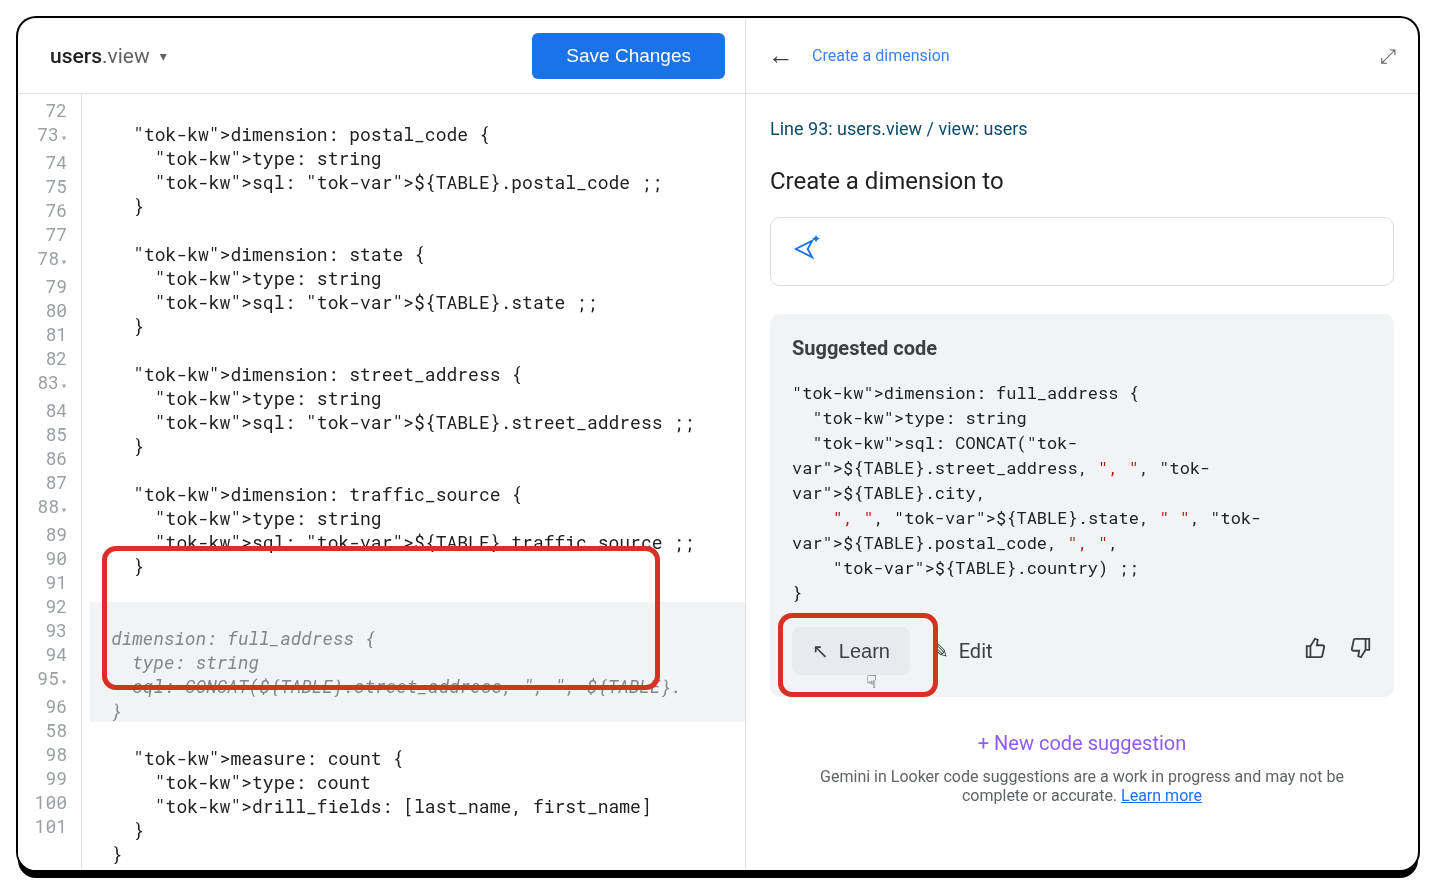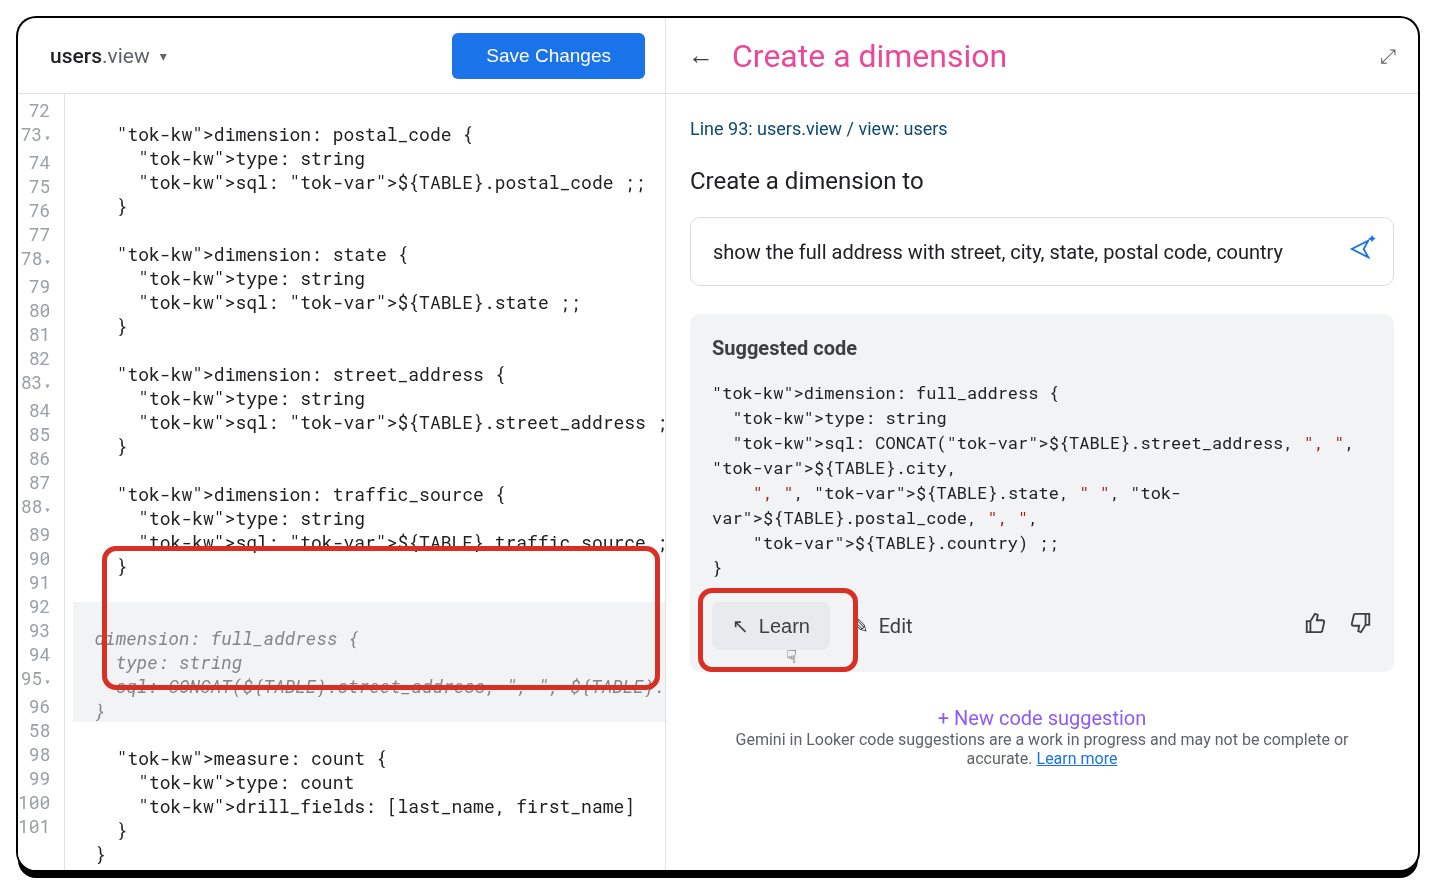--- a/index.html
+++ b/index.html
@@ -14,21 +14,21 @@
   .frame {
     position: absolute;
     top: 18px; left: 18px; right: 18px; bottom: 18px;
     background: #fff;
     border-radius: 18px;
     box-shadow: 0 0 0 2px #000, 0 8px 0 0 #000;
     overflow: hidden;
     display: flex;
   }
   .left-pane {
-    width: 648px;
+    width: 728px;
     border-right: 1px solid #e0e0e0;
     display: flex;
     flex-direction: column;
   }
   .left-header {
     display: flex;
     align-items: center;
     justify-content: space-between;
     padding: 14px 20px 14px 32px;
     border-bottom: 1px solid #e0e0e0;
@@ -59,21 +59,21 @@
     position:absolute; border:5px solid #d93025; border-radius:14px;
     pointer-events:none;
   }
   .hl-code { left:84px; top:452px; width:558px; height:144px; }
   .right-pane { flex:1; display:flex; flex-direction:column; }
   .right-header {
     display:flex; align-items:center; gap:18px; padding: 14px 22px;
     border-bottom:1px solid #e0e0e0; height:76px;
   }
   .back-arrow { font-size:26px; color:#3c4043; cursor:pointer; }
-  .rh-title { font-size:32px; color:#ec4899; font-weight:400;}
+  .rh-title { font-size:16px; color:#3b82f6; font-weight:400;}
   .collapse-icon { margin-left:auto; font-size:20px; color:#5f6368; cursor:pointer;}
   .right-body { padding: 24px; flex:1; overflow:auto;}
   .context-line { color:#0c4a6e; font-size:18px;}
   .section-title { font-size:24px; color:#202124; margin-top:28px; font-weight:400;}
   .prompt-box {
     margin-top:22px; border:1px solid #dadce0; border-radius:10px;
     padding:20px 22px; display:flex; align-items:center; gap:14px;
   }
   .prompt-text { flex:1; font-size:20px; color:#202124; }
   .send-icon { color:#1a73e8; font-size:22px; position:relative; cursor:pointer;}
@@ -91,21 +91,21 @@
     display:flex; align-items:center; gap:10px; background:#e8eaed;
     padding:12px 20px; border-radius:8px; font-size:20px; color:#3c4043; cursor:pointer;
     border:none;
   }
   .pill-link { display:flex; align-items:center; gap:10px; font-size:20px; color:#3c4043; cursor:pointer;}
   .thumbs { margin-left:auto; display:flex; gap:24px; font-size:24px; color:#3c4043;}
   .thumbs span { cursor:pointer;}
   .hl-insert { left:-14px; top:-14px; width:160px; height:84px; }
   .cursor-icon { position:absolute; left:74px; top:44px; font-size:18px; color:#202124;}
   .new-sugg { text-align:center; color:#8b5cf6; font-size:20px; margin-top:34px; cursor:pointer;}
-  .disclaimer { text-align:center; color:#5f6368; font-size:16px; margin-top:0; padding:0 20px;}
+  .disclaimer { text-align:center; color:#5f6368; font-size:16px; margin-top:12px; padding:0 20px;}
   .disclaimer a { color:#1a73e8; text-decoration:underline;}
   svg.icon { width:22px; height:22px; }
 </style>
 </head>
 <body>
 
 <div class="frame">
 
   <div class="left-pane">
     <div class="left-header">
@@ -160,21 +160,20 @@
   <div class="right-pane">
     <div class="right-header">
       <span class="back-arrow">←</span>
       <span class="rh-title">Create a dimension</span>
       <span class="collapse-icon">⤢</span>
     </div>
     <div class="right-body">
       <div class="context-line">Line 93: users.view / view: users</div>
       <div class="section-title">Create a dimension to</div>
       <div class="prompt-box">
-        <div class="prompt-text">show the full address with street, city, state, postal code, country</div>
         <div class="send-icon">
           <svg class="icon" viewBox="0 0 24 24" fill="none" stroke="#1a73e8" stroke-width="2">
               <path d="M3 12l18-9-5 9 5 9z"></path>
             </svg>
           <span class="spark">✦</span>
         </div>
       </div>
 
       <div class="suggest-card">
         <div class="sc-title">Suggested code</div>

